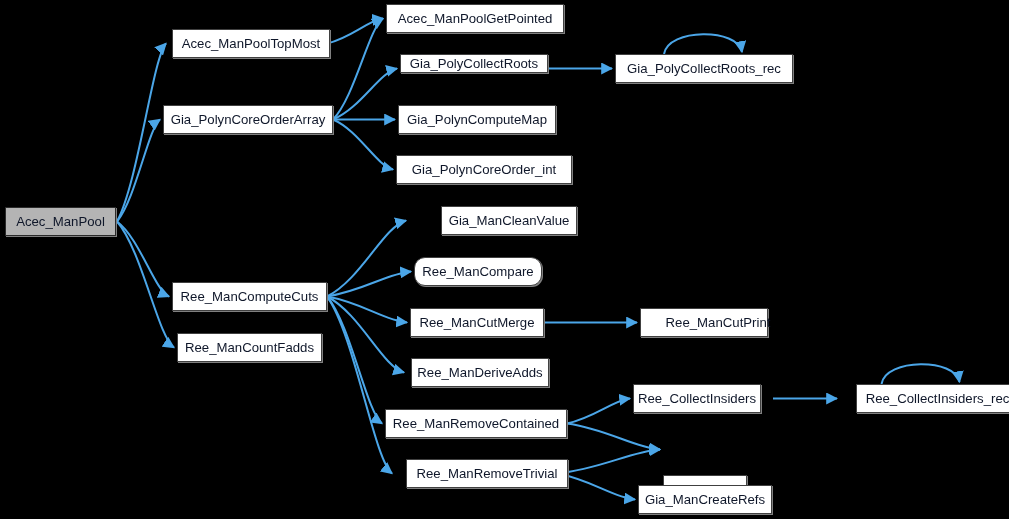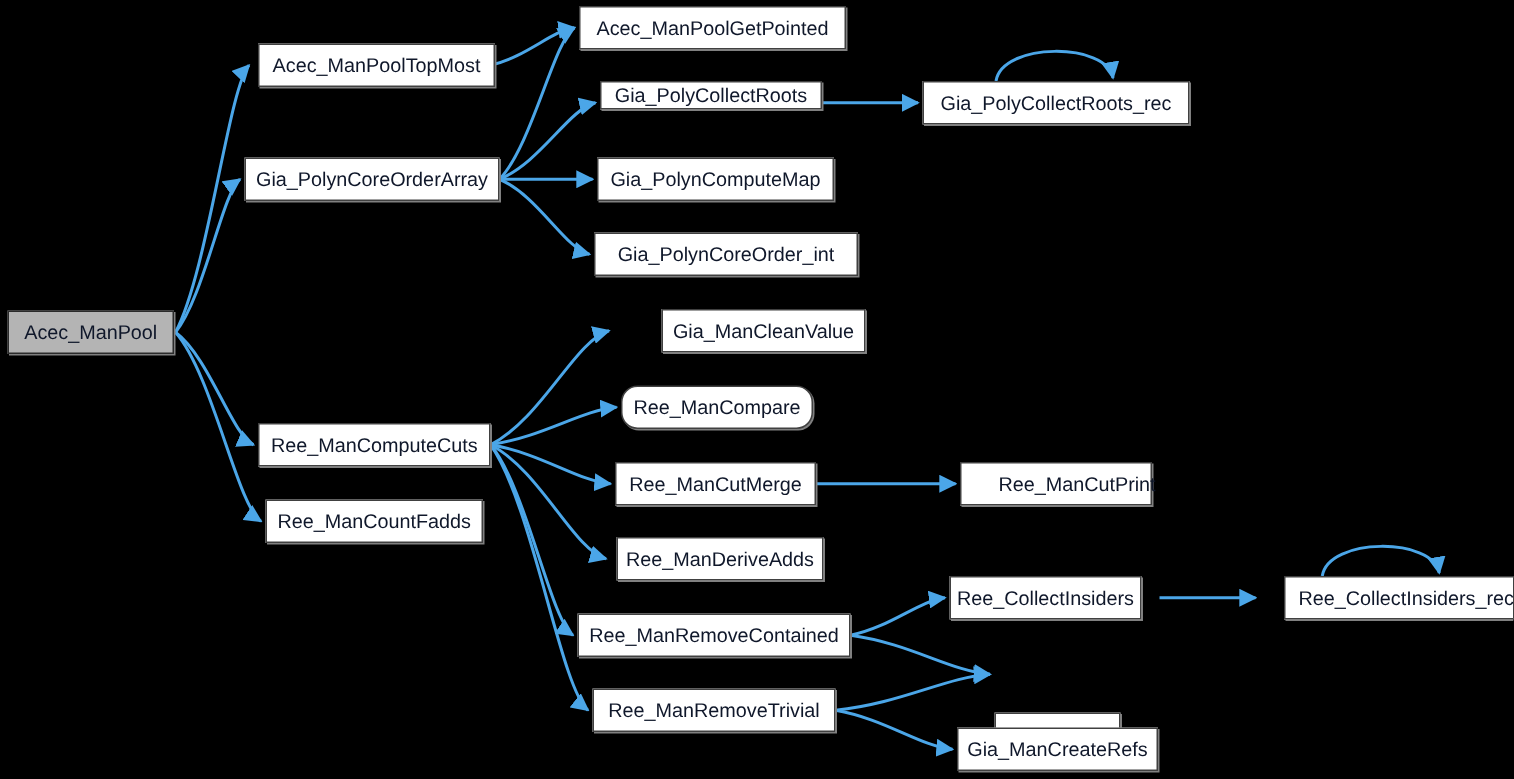--- a/index.html
+++ b/index.html
@@ -125,21 +125,21 @@
       </div>
       <div class="node" style="left: 391px; top: 358px; width: 138px; height: 29px; margin-left: 20px;">
         <span class="node-label">Ree_ManDeriveAdds</span>
       </div>
       <div class="node" style="left: 640px; top: 308px; width: 128px; height: 29px; padding-left: 28px;">
         <span class="node-label">Ree_ManCutPrint</span>
       </div>
       <div class="node" style="left: 385px; top: 409px; width: 182px; height: 29px;">
         <span class="node-label">Ree_ManRemoveContained</span>
       </div>
-      <div class="node" style="left: 395px; top: 459px; width: 162px; height: 29px; align-items: center;">
+      <div class="node" style="left: 406px; top: 459px; width: 162px; height: 29px; align-items: center;">
         <span class="node-label">Ree_ManRemoveTrivial</span>
       </div>
       <div class="node" style="left: 633px; top: 384px; width: 128px; height: 29px;">
         <span class="node-label">Ree_CollectInsiders</span>
       </div>
       <div class="node" style="left: 663px; top: 435px; width: 84px; height: 29px; margin-top: 40px;">
         <span class="node-label">memmove</span>
       </div>
       <div class="node" style="left: 638px; top: 485px; width: 134px; height: 29px;">
         <span class="node-label">Gia_ManCreateRefs</span>

